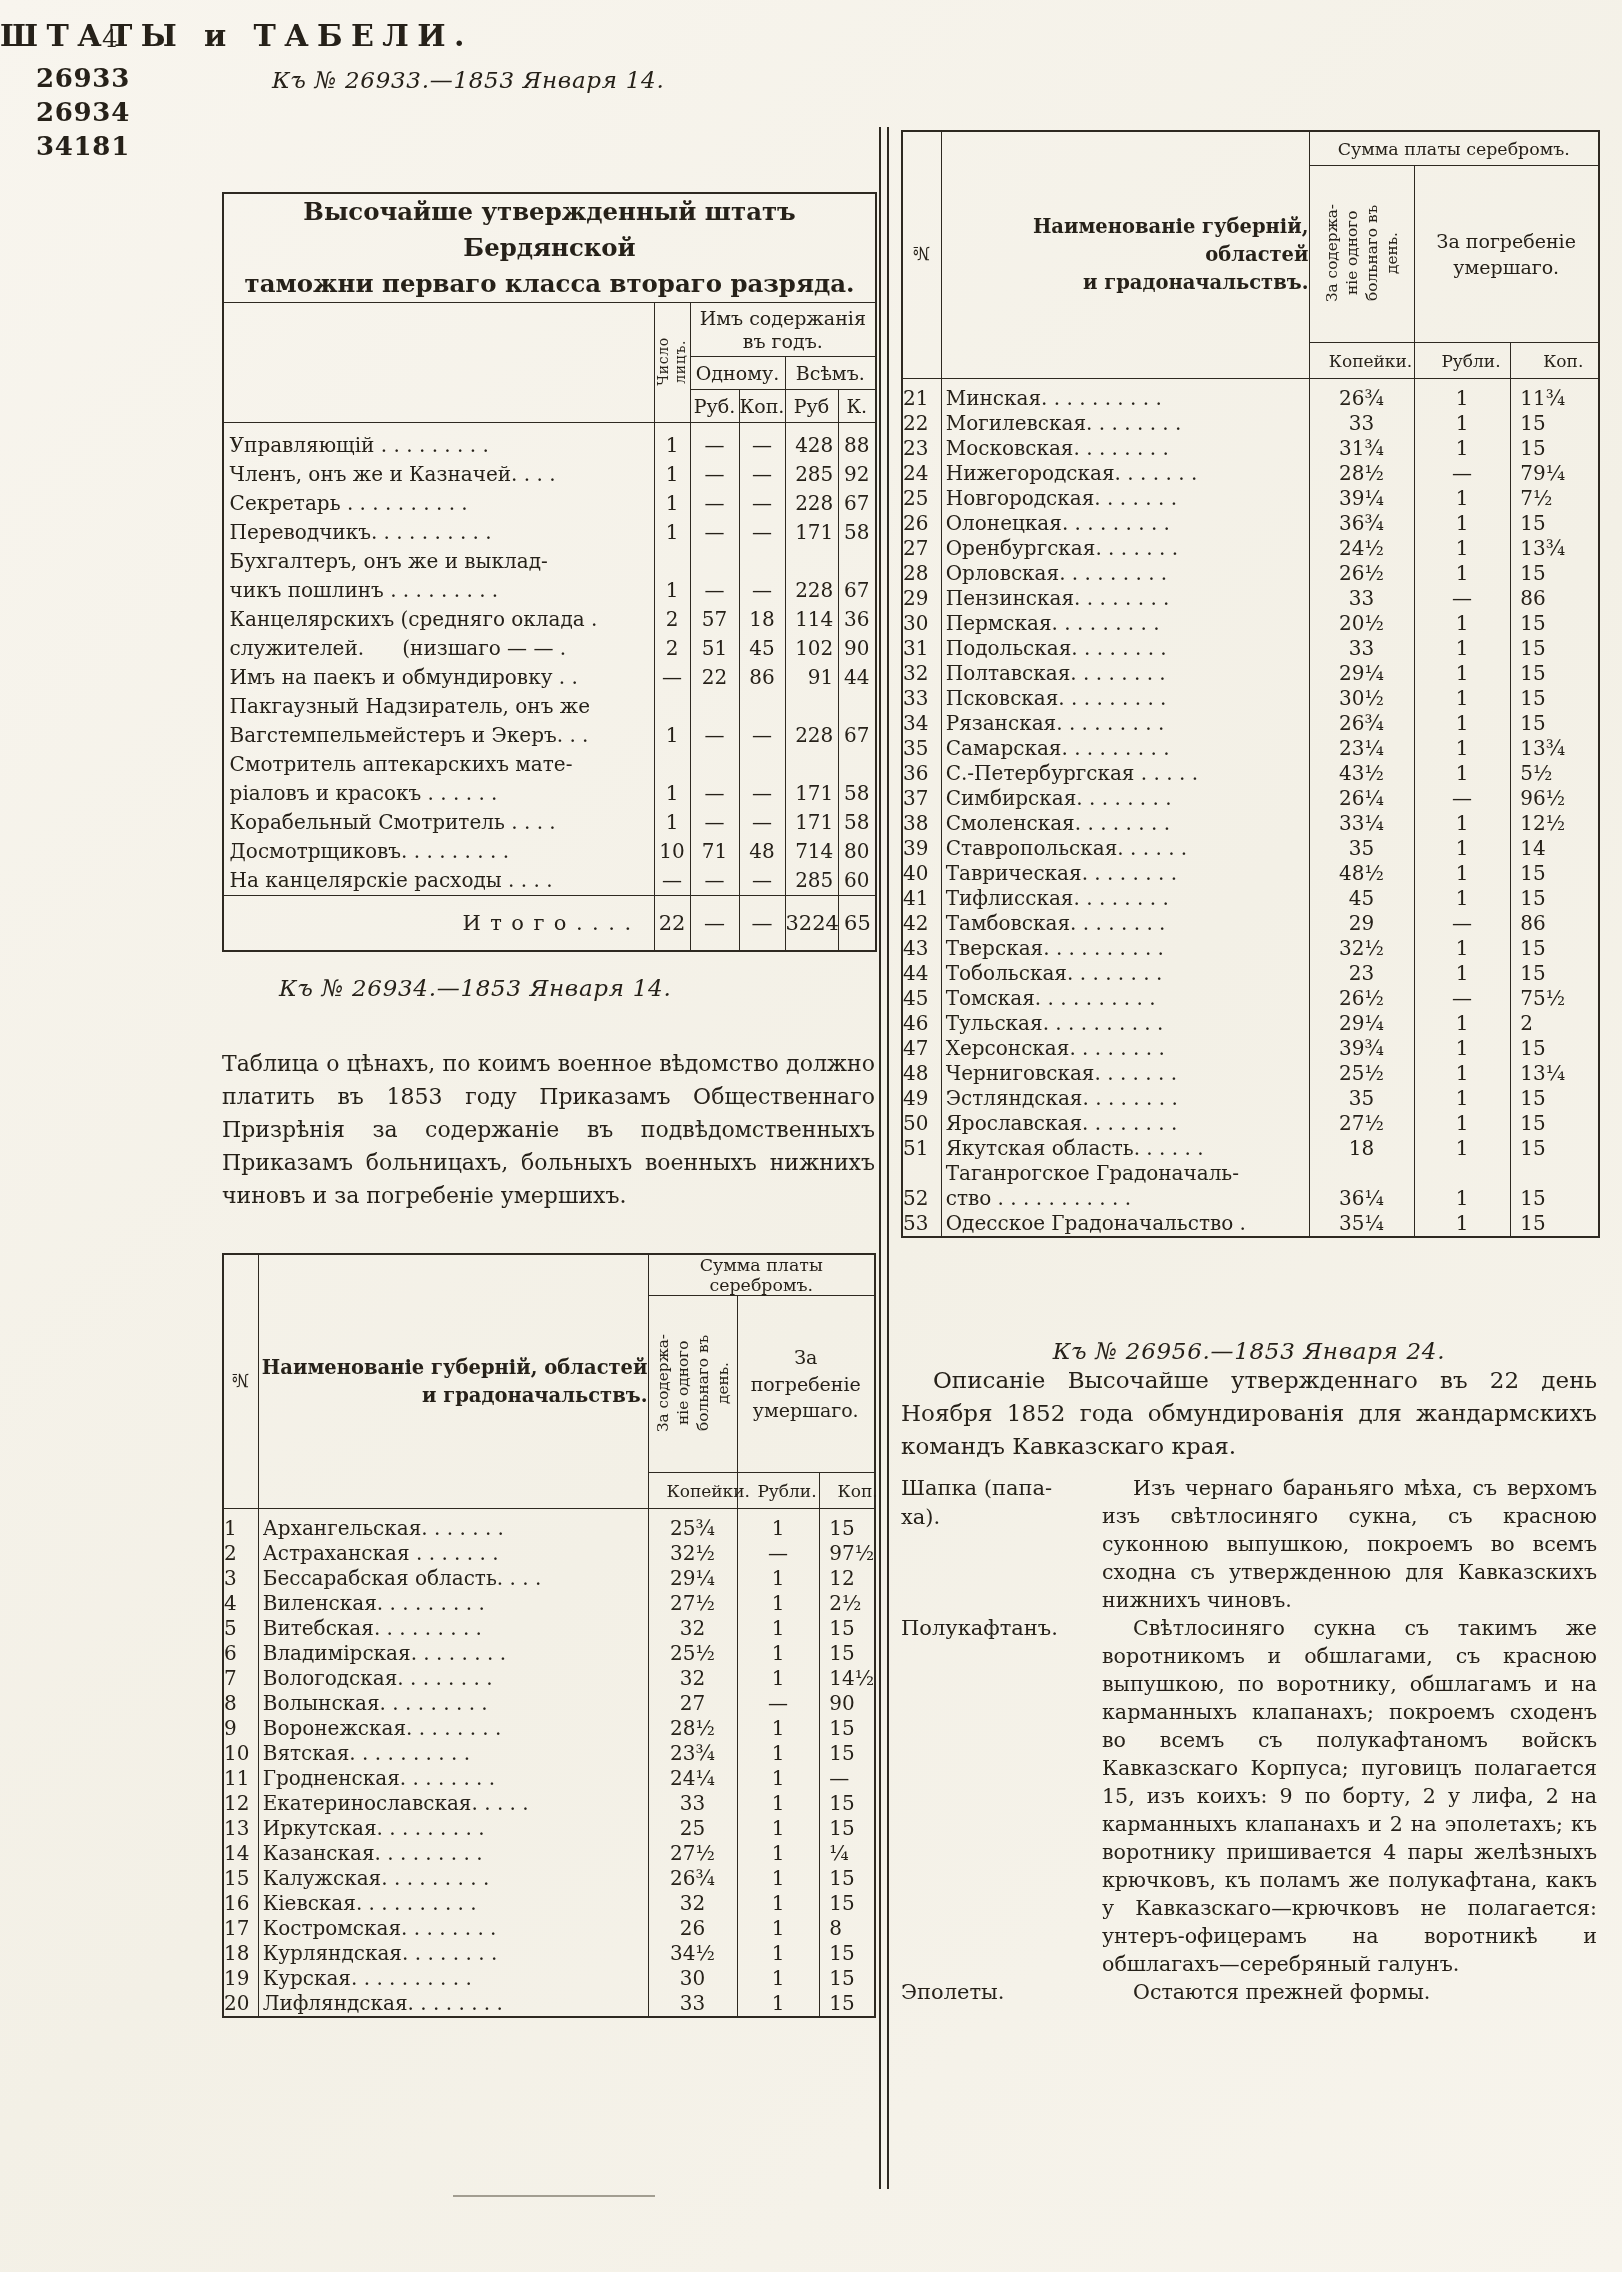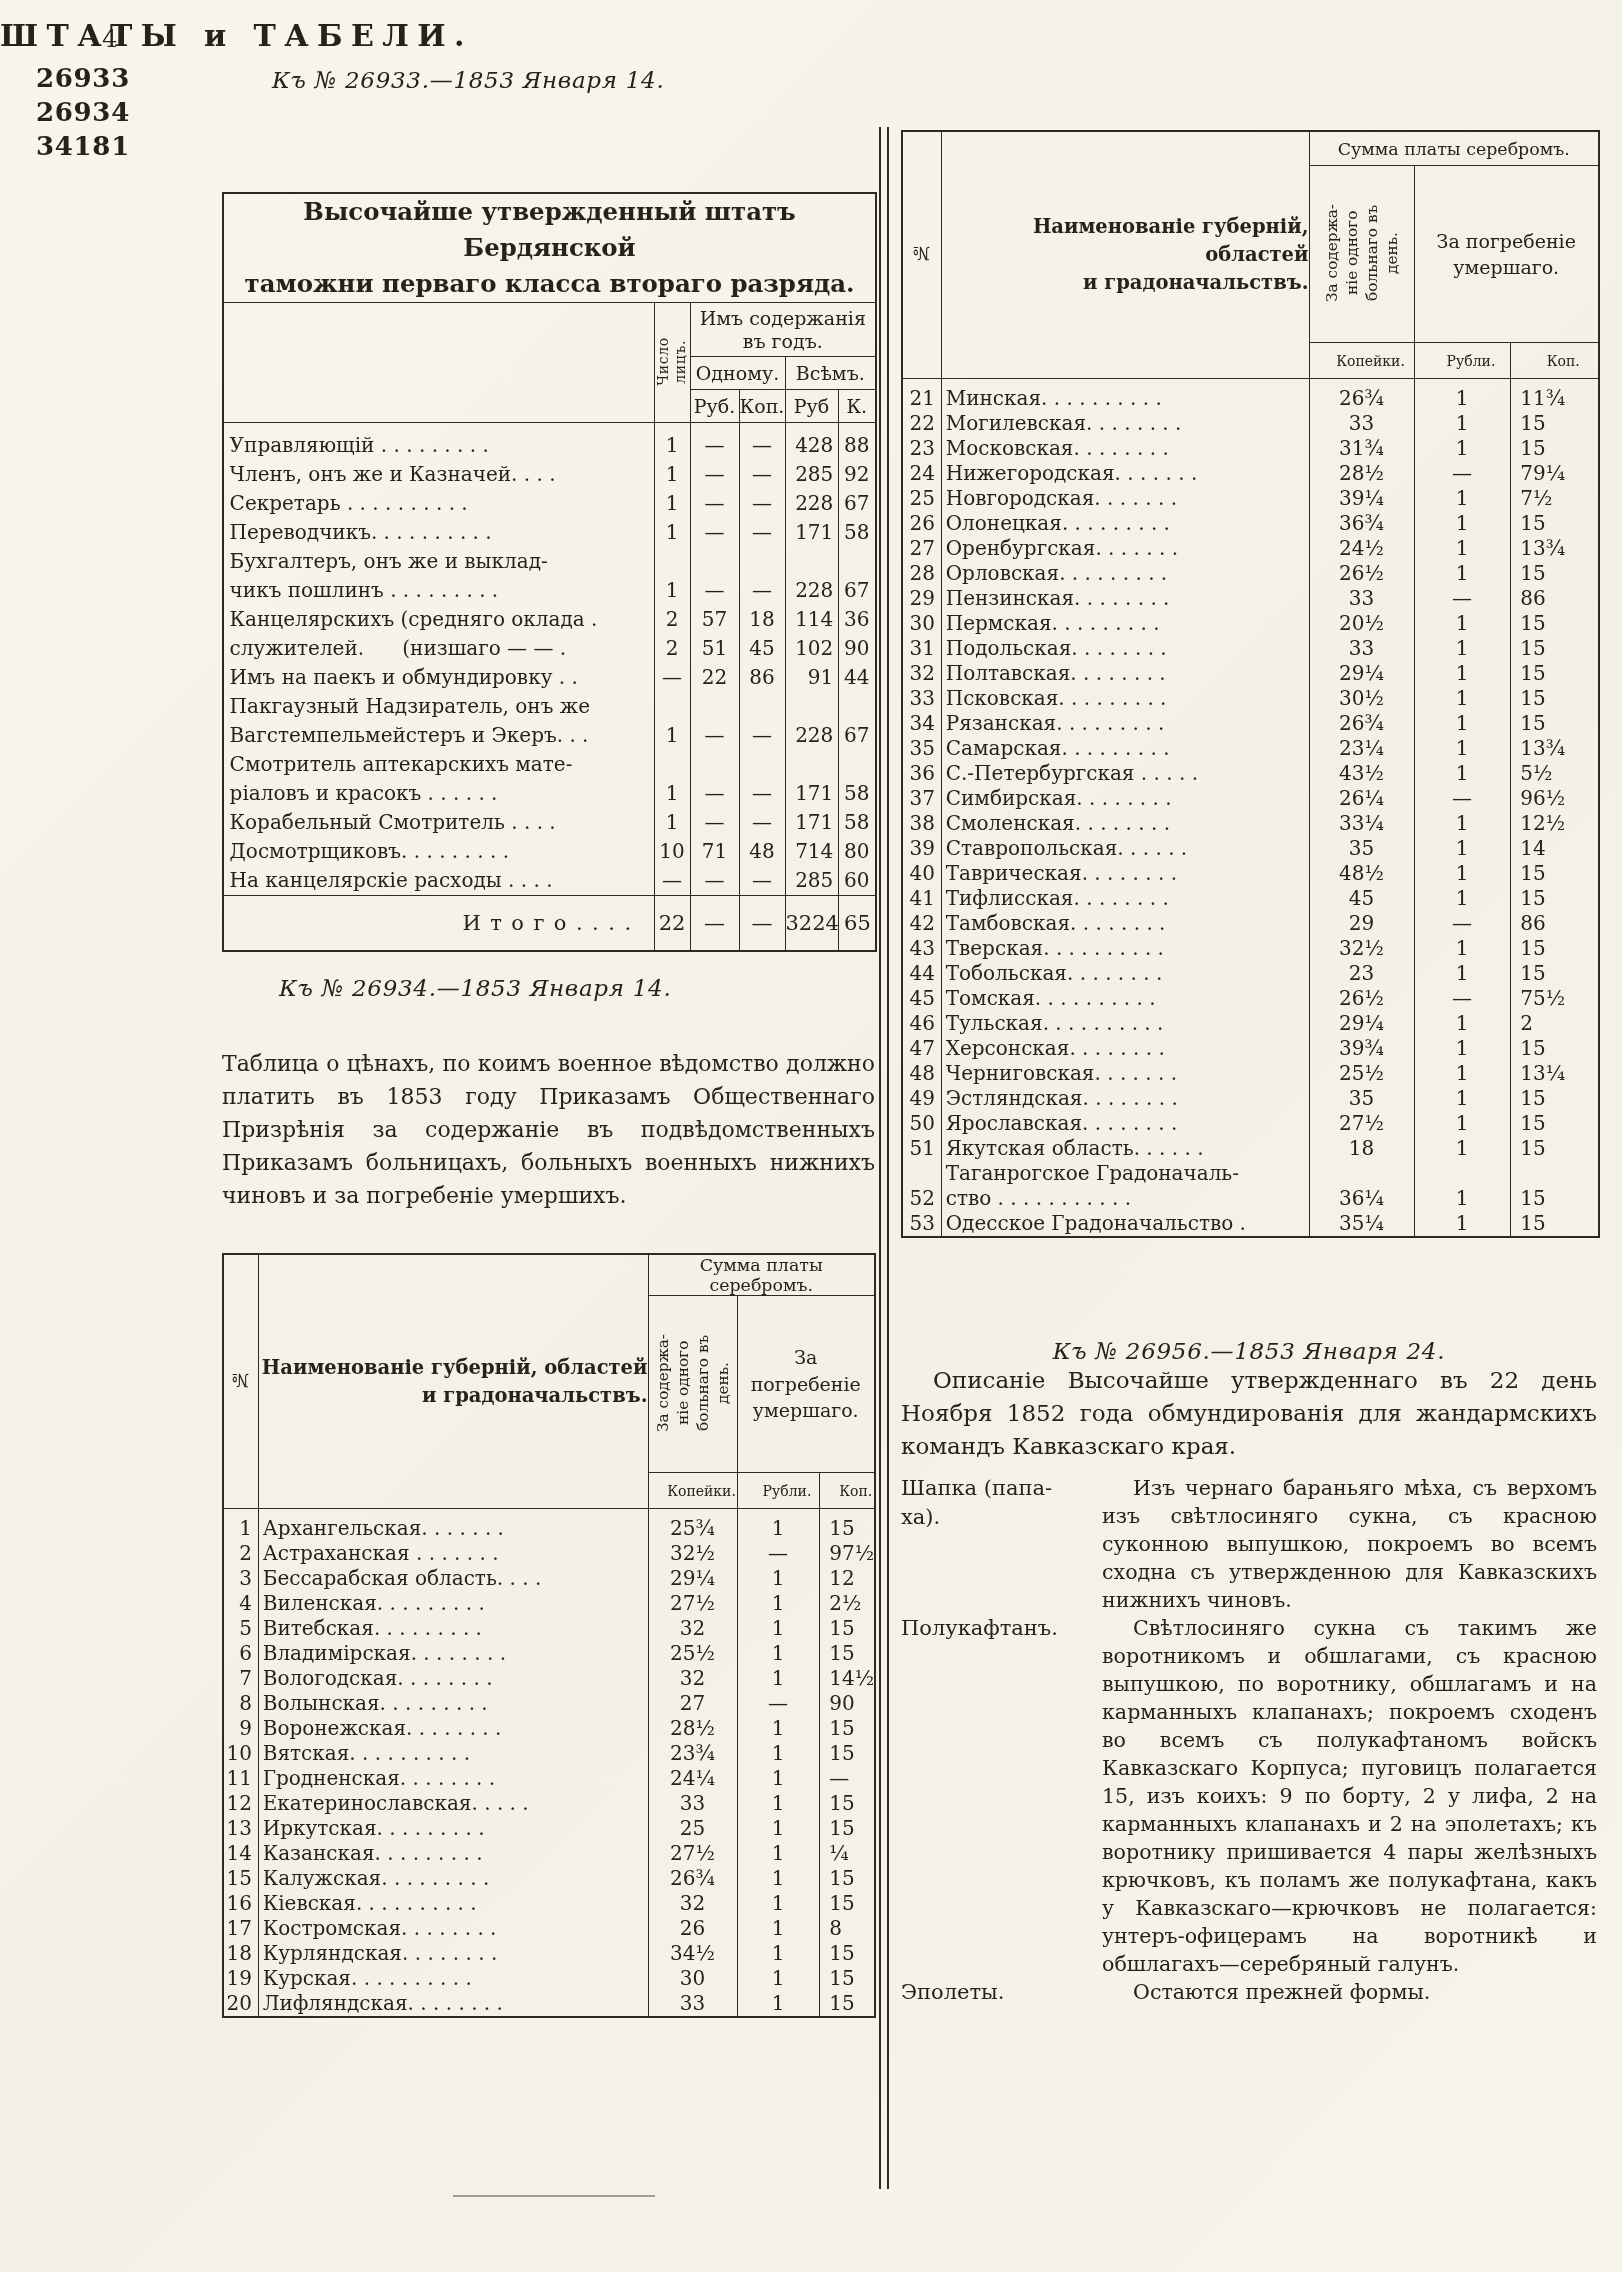--- a/index.html
+++ b/index.html
@@ -49,32 +49,32 @@
   .staff tfoot td:first-child{border-left:none;text-align:right;padding-right:21px;letter-spacing:1.4px;}
   .persons-v{font-size:14px;line-height:17.4px;letter-spacing:0.7px;}
   
   .prov{position:absolute;border:2.1px solid #2e2921;}
   #prov-left{left:222px;top:1253px;width:653px;}
   #prov-right{left:901px;top:130px;width:696px;}
   .prov thead td{border:1.4px solid #2e2921;}
   .prov .ch{text-align:center;vertical-align:middle;white-space:pre-line;}
   .prov .h-sum{height:33px;font-size:17.4px;}
   .prov .h-care{height:176px;}
-  .prov .h-sub{height:35px;font-size:14px;padding-left:18px;}
+  .prov .h-sub{height:35px;font-size:17px;padding-left:18px;}
   .prov .namehead{font-size:19.5px;line-height:28px;text-align:right;vertical-align:middle;
     white-space:pre-line;font-weight:bold;}
   .care-v{font-size:15.3px;line-height:20px;}
   .numcol-v{font-size:18px;}
   .prov tbody td{border-left:1.4px solid #2e2921;font-size:20px;line-height:25px;
     vertical-align:bottom;}
   .prov tbody td:first-child{border-left:none;}
   .prov tbody tr:first-child td{padding-top:7px;}
   .prov .lab{text-align:left;padding-left:4.2px;white-space:pre-wrap;}
   .prov .c{text-align:center;}
-  .prov .rn{text-align:right;padding-right:5.6px;}
+  .prov .rn{text-align:left;padding-right:5.6px;}
   .prov .kl{text-align:left;padding-left:9.8px;}
   
   #prices-intro{position:absolute;left:222px;top:1025px;width:653px;font-size:22px;
     line-height:33px;text-align:justify;}
   #uniform-intro{position:absolute;left:901px;top:1341px;width:696px;font-size:23px;
     line-height:33px;text-align:justify;text-indent:32px;}
   
   .entries{position:absolute;left:901px;top:1454px;width:696px;margin-top:20px;}
   .entry{display:flex;align-items:flex-start;}
   .entry .term{width:201px;flex:0 0 201px;font-size:21px;line-height:29px;

